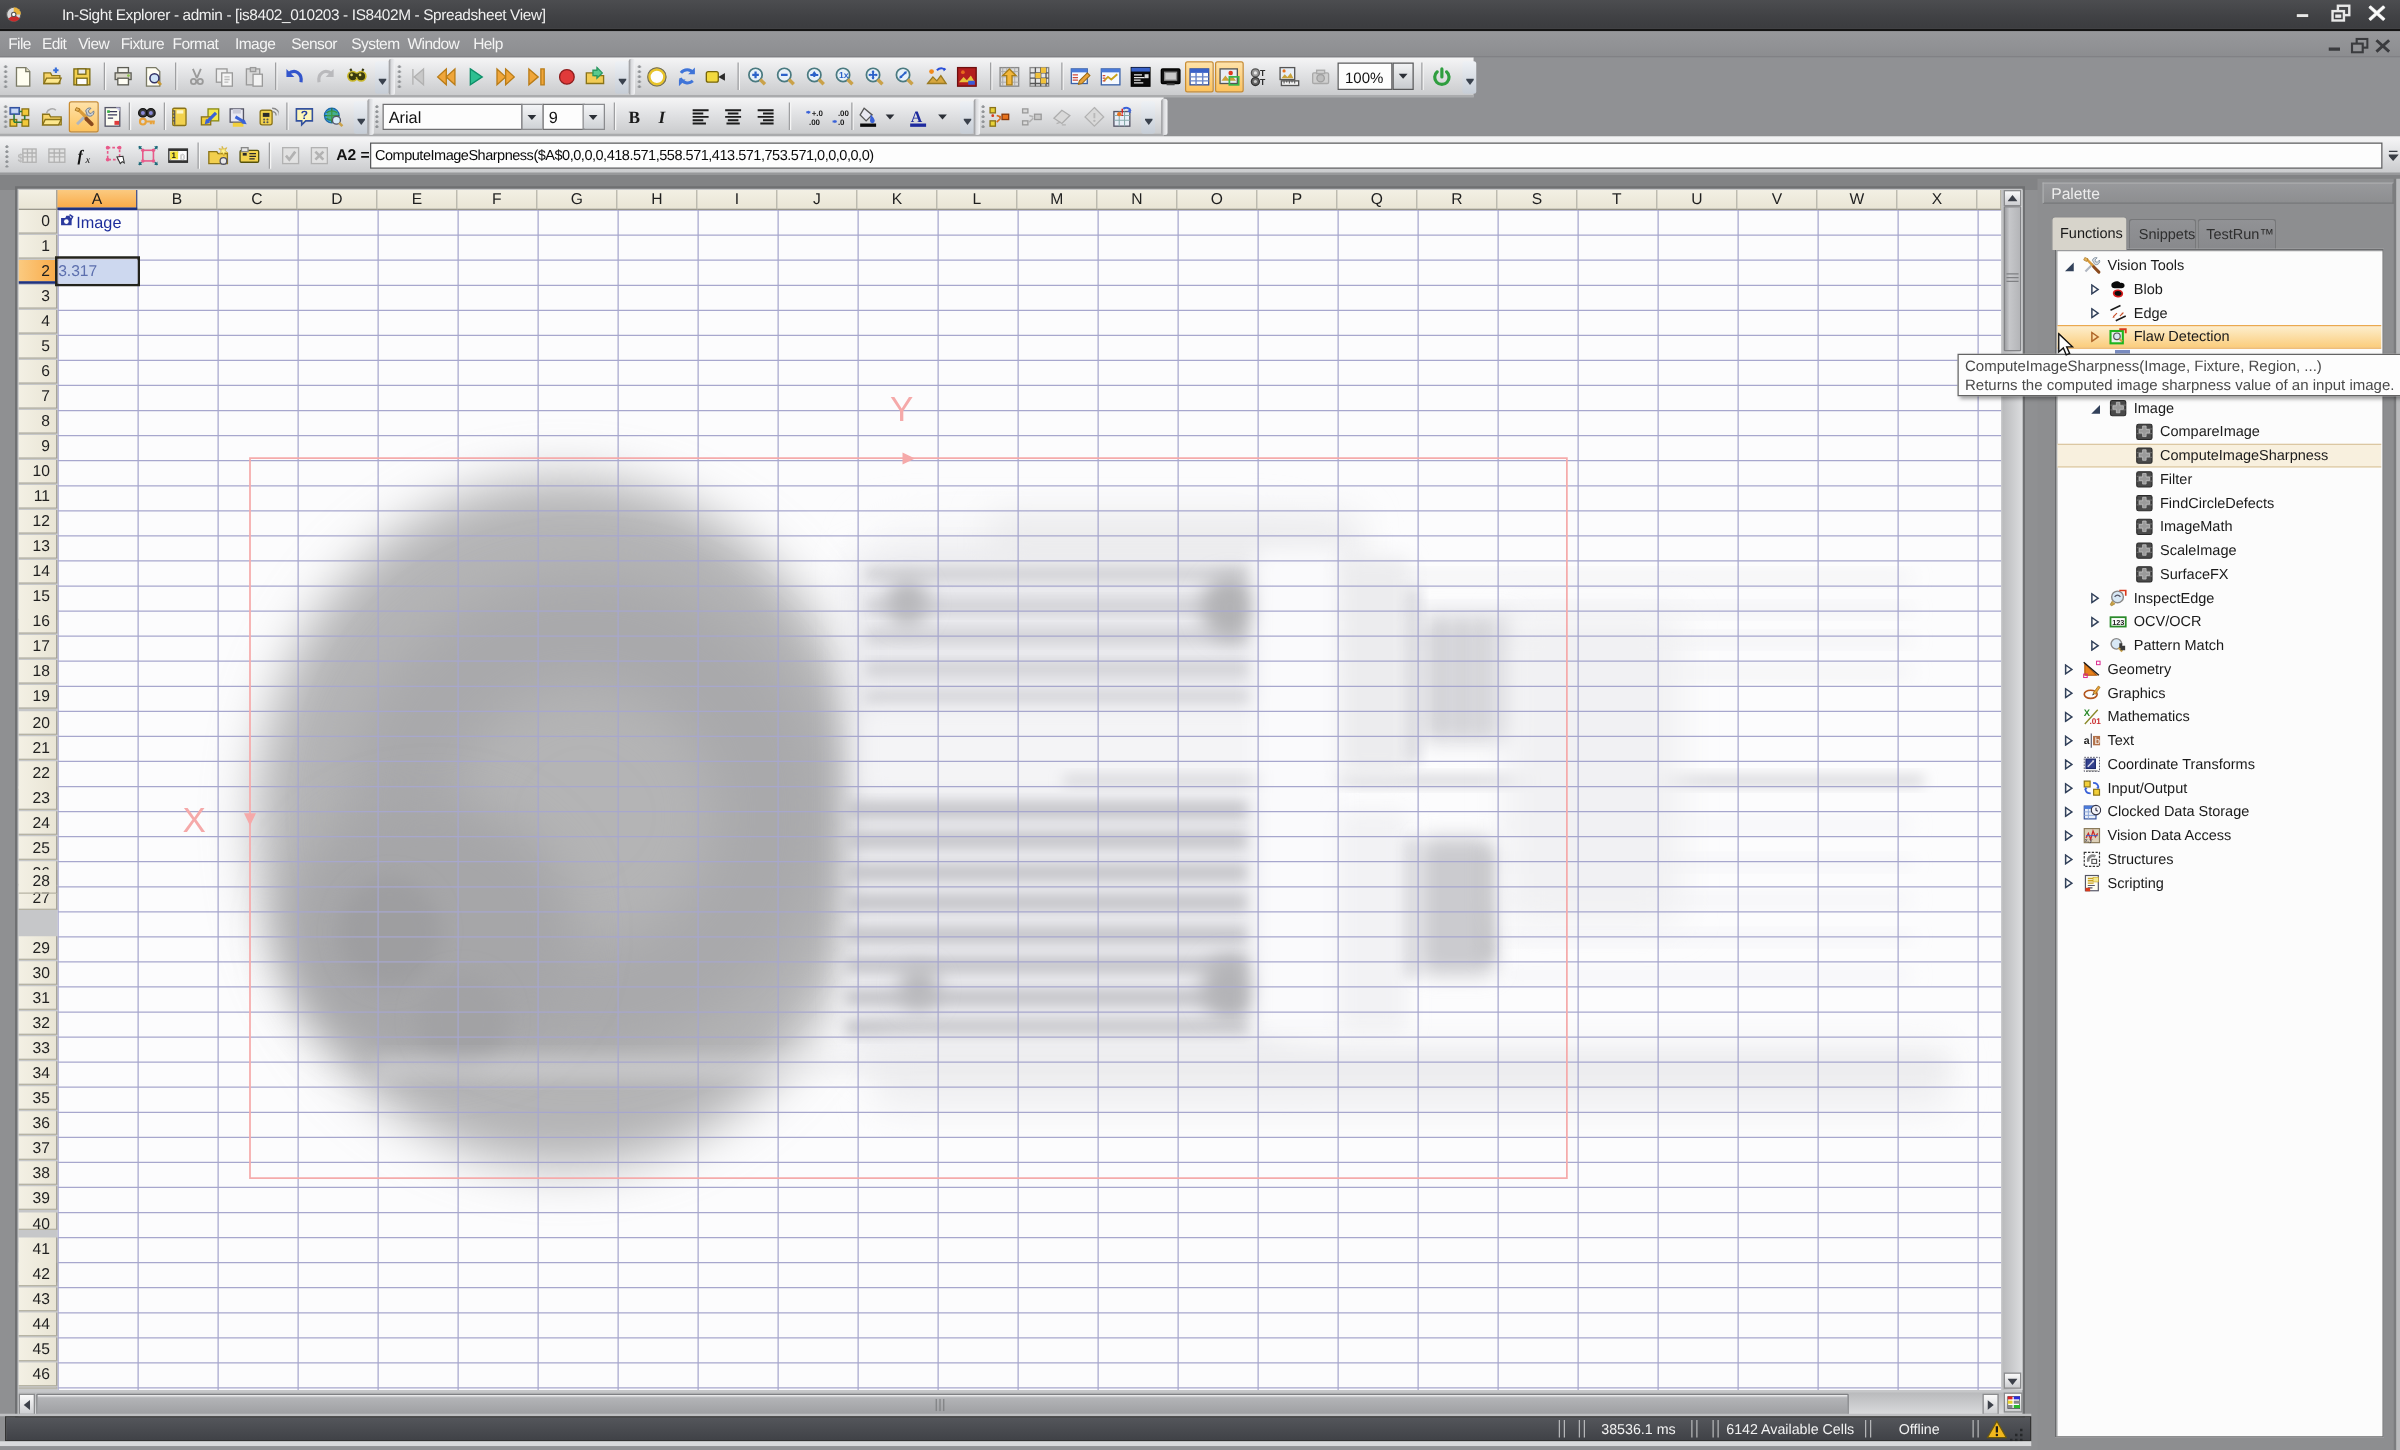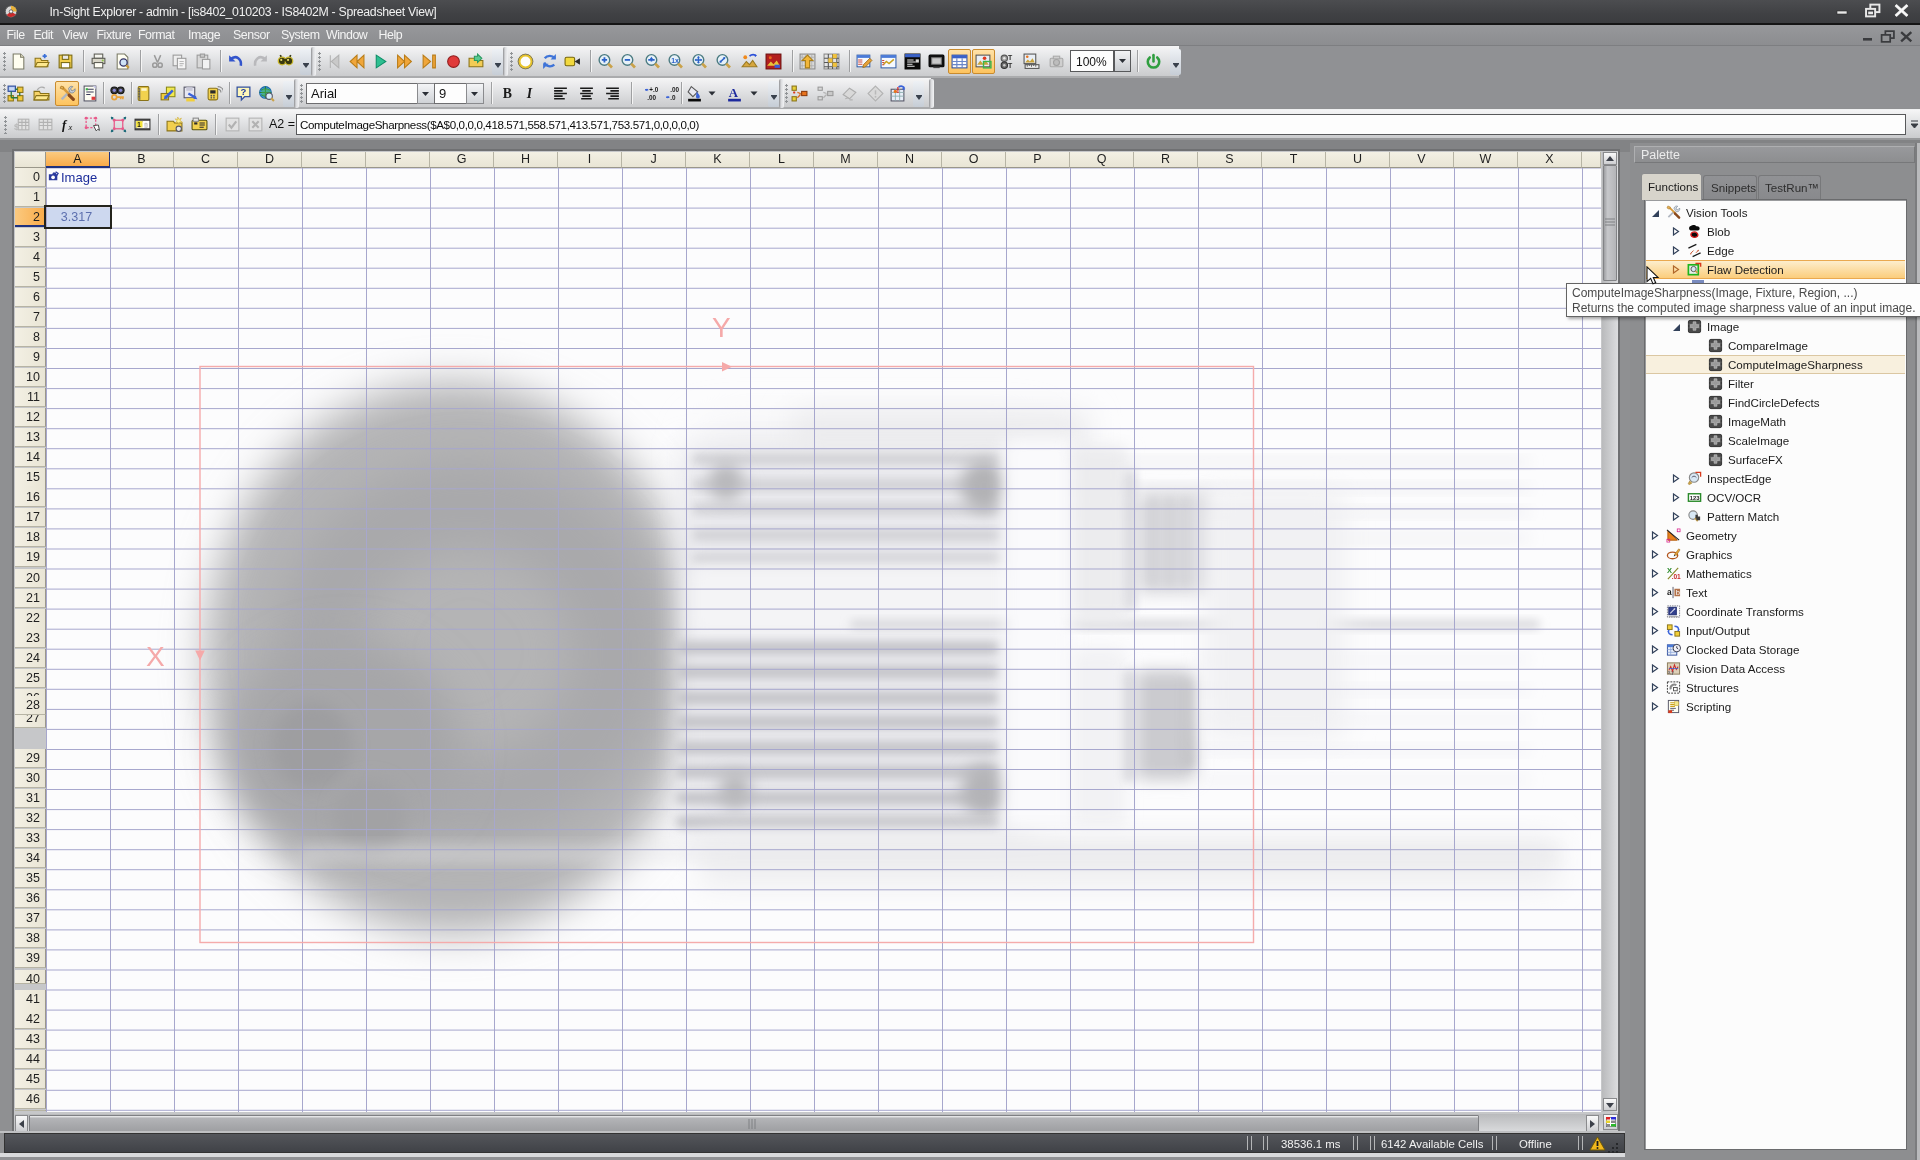--- a/index.html
+++ b/index.html
@@ -525,21 +525,21 @@
   </svg>
 <div class="sep" style="left:215px;top:114px;height:21px;"></div>
 <svg style="position:absolute;left:223.5px;top:115.5px;" width="17" height="17" viewBox="0 0 16 16">
     <rect x="2" y="2" width="12" height="12" fill="#e2e2e2" stroke="#b2b2b2"></rect>
     <path d="M4.5 8l2.5 3 4.5-6" fill="none" stroke="#b2b2b2" stroke-width="2"></path>
   </svg>
 <svg style="position:absolute;left:246.5px;top:115.5px;" width="17" height="17" viewBox="0 0 16 16">
     <rect x="2" y="2" width="12" height="12" fill="#e2e2e2" stroke="#b2b2b2"></rect>
     <path d="M5 5l6 6M11 5l-6 6" stroke="#b2b2b2" stroke-width="2"></path>
   </svg>
-<div style="position:absolute;left:269px;top:117px;white-space:pre;font-size:12.5px;color:#111;">A2 =</div>
+<div style="position:absolute;left:269px;top:117px;white-space:pre;font-size:12.5px;color:#111;font-weight:bold;">A2 =</div>
 <div style="position:absolute;left:296px;top:114px;width:1610px;height:21px;background:#fdfdfd;border:1px solid #58595b;"></div>
 <div style="position:absolute;left:300px;top:118px;white-space:pre;font-size:11.6px;color:#0a0a0a;letter-spacing:-0.38px;">ComputeImageSharpness($A$0,0,0,0,418.571,558.571,413.571,753.571,0,0,0,0,0)</div>
 <svg style="position:absolute;left:1911px;top:119px;" width="8" height="12" viewBox="0 0 8 12">
     <path d="M0 2h7M0 5l3.5 4L7 5z" stroke="#3a3e45" fill="#3a3e45" stroke-width="1"></path>
   </svg>
 <div style="position:absolute;left:0px;top:140px;width:1920px;height:12px;background:#828385;"></div>
 <div style="position:absolute;left:12px;top:149px;width:1608px;height:986px;background:#6f7072;"></div>
 <div style="position:absolute;left:14px;top:151px;width:1604px;height:982px;background:#c6c7c9;"></div>
 <div style="position:absolute;left:15px;top:152px;width:31px;height:16px;background:linear-gradient(#f3f0e4,#e9e5d5);border-right:1px solid #9a978a;border-bottom:1px solid #9a978a;"></div>
 <div class="colhdr" style="left:46px;width:64px;top:152px;background:linear-gradient(#fbca80,#f9ab49);border-bottom:2px solid #20337f;border-right:1px solid #20337f;color:#1a1a1a;">A</div>
@@ -691,21 +691,21 @@
     <text x="100" y="497.5" font-size="28" fill="#f5a9a9" font-family="Liberation Sans">X</text>
   </svg>
 <svg style="position:absolute;left:48px;top:170px;" width="11" height="12" viewBox="0 0 13 12">
     <path d="M1 4h4l1-2h3l1 2h1v7H1z" fill="#2b3a9e"></path>
     <circle cx="6" cy="7.5" r="2.2" fill="#fdfdfd"></circle>
     <path d="M9 1l3 2-2 3" fill="none" stroke="#2b3a9e" stroke-width="1.4"></path>
   </svg>
 <div style="position:absolute;left:61px;top:170px;white-space:pre;font-size:13px;color:#1d2d9b;">Image</div>
 <div style="position:absolute;left:44px;top:205px;width:68px;height:24px;border:2px solid #23231c;background:transparent;"></div>
 <div style="position:absolute;left:46.5px;top:207.5px;width:63px;height:19px;background:#cdd8ef;"></div>
-<div style="position:absolute;left:46.5px;top:210px;white-space:pre;font-size:12.5px;color:#5c6fae;width:60px;text-align:center;">3.317</div>
+<div style="position:absolute;left:46.5px;top:210px;white-space:pre;font-size:12.5px;color:#5c6fae;width:60px;text-align:left;">3.317</div>
 <div style="position:absolute;left:1602px;top:152px;width:16px;height:960px;background:linear-gradient(90deg,#b9babc,#dcdddf);"></div>
 <div style="position:absolute;left:1603px;top:152px;width:14px;height:13px;background:linear-gradient(#fafafa,#cdced1);border:1px solid #8a8b8d;"></div>
 <svg style="position:absolute;left:1606px;top:156px;" width="8" height="6" viewBox="0 0 8 6">
     <path d="M4 0L0 5h8z" fill="#3c4049"></path>
   </svg>
 <div style="position:absolute;left:1603px;top:165px;width:14px;height:116px;background:linear-gradient(90deg,#9fa0a3,#c6c7ca 30%,#b4b5b8);border:1px solid #828386;border-radius:1px;"></div>
 <svg style="position:absolute;left:1605px;top:218px;" width="10" height="9" viewBox="0 0 10 9">
     <path d="M0 1h10M0 4h10M0 7h10" stroke="#7f8083" stroke-width="1"></path>
   </svg>
 <div style="position:absolute;left:1603px;top:1098px;width:14px;height:13px;background:linear-gradient(#fafafa,#cdced1);border:1px solid #8a8b8d;"></div>

